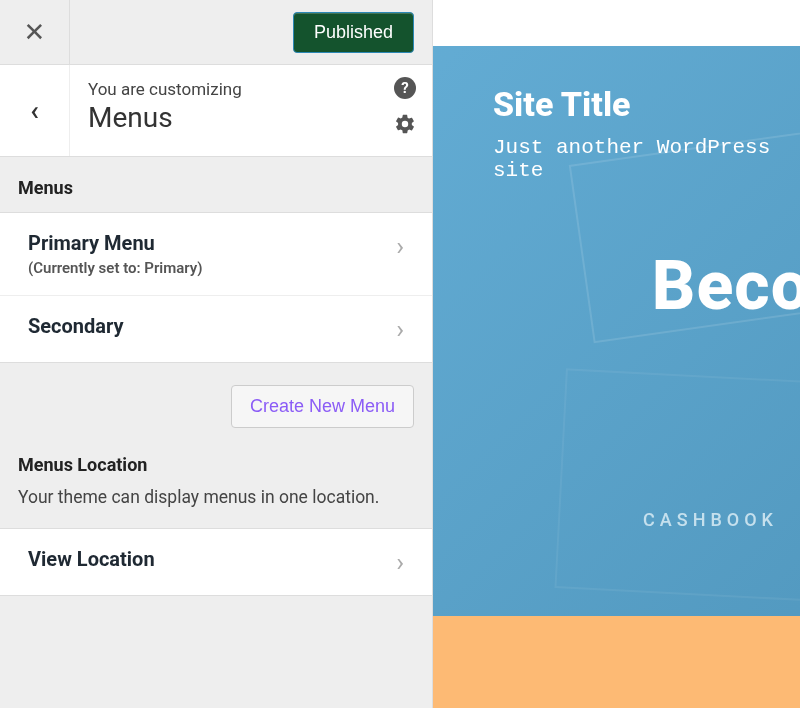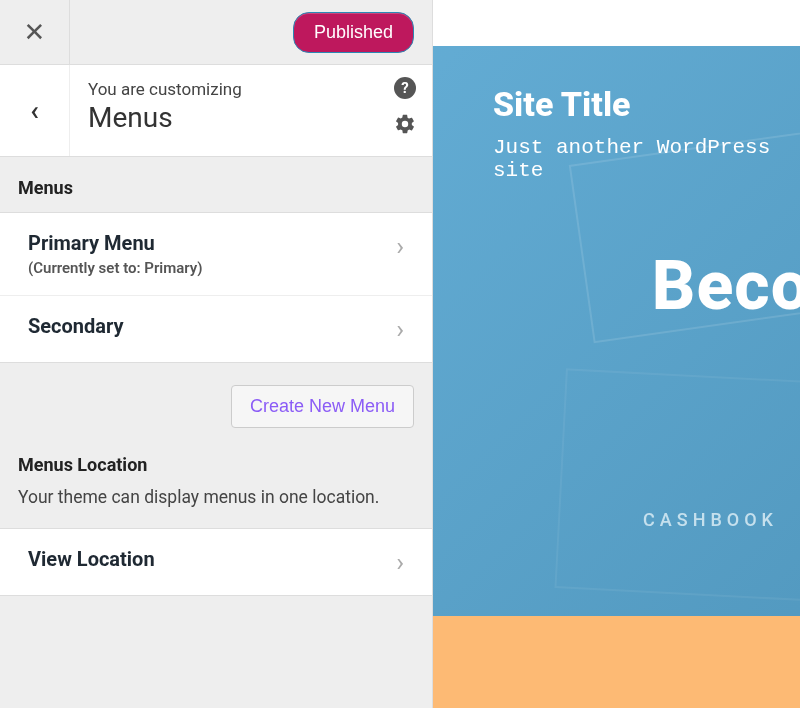--- a/index.html
+++ b/index.html
@@ -3,21 +3,21 @@
 <meta charset="utf-8">
 <style>
   * { box-sizing: border-box; margin: 0; padding: 0; }
   html, body { width: 800px; height: 708px; font-family: -apple-system, BlinkMacSystemFont, "Segoe UI", Roboto, "Helvetica Neue", Arial, sans-serif; overflow: hidden; background: #fff; }
   .wrap { display: flex; width: 800px; height: 708px; }
   .sidebar { width: 433px; height: 100%; border-right: 1px solid #ddd; background: #eeeeee; display: flex; flex-direction: column; }
   .topbar { height: 65px; display: flex; align-items: stretch; border-bottom: 1px solid #ddd; }
   .close-cell { width: 70px; display:flex; align-items:center; justify-content:center; border-right:1px solid #ddd; }
   .close-x { font-size: 26px; color:#555; cursor:pointer; font-weight: 300; }
   .topbar-right { flex:1; display:flex; align-items:center; justify-content:flex-end; padding-right:18px; }
-  .published-btn { background:#be185d; color:#fff; border:1px solid #2b88b5; border-radius:16px; padding:9px 20px; font-size:18px; cursor:pointer; box-shadow: inset 0 1px 0 rgba(255,255,255,0.2); }
+  .published-btn { background:#14532d; color:#fff; border:1px solid #2b88b5; border-radius:4px; padding:9px 20px; font-size:18px; cursor:pointer; box-shadow: inset 0 1px 0 rgba(255,255,255,0.2); }
 
   .header-row { background:#fff; border-bottom:1px solid #ddd; display:flex; align-items:stretch; height: 92px; }
   .back-cell { width:70px; display:flex; align-items:center; justify-content:center; border-right:1px solid #eee; cursor:pointer; }
   .back-chev { font-size:28px; color:#333; font-weight:600; }
   .header-text { flex:1; padding:14px 18px 10px 18px; position:relative; }
   .customizing-label { font-size:17px; color:#444; }
   .section-title { font-size:28px; color:#333; font-weight:400; margin-top:2px; }
   .header-icons { position:absolute; right:16px; top:12px; display:flex; flex-direction:column; gap:14px; align-items:center; }
   .help-icon, .gear-icon { color:#555; cursor:pointer; }
   .help-circle { width:22px; height:22px; border-radius:50%; background:#555; color:#fff; display:flex; align-items:center; justify-content:center; font-size:15px; font-weight:700; }

